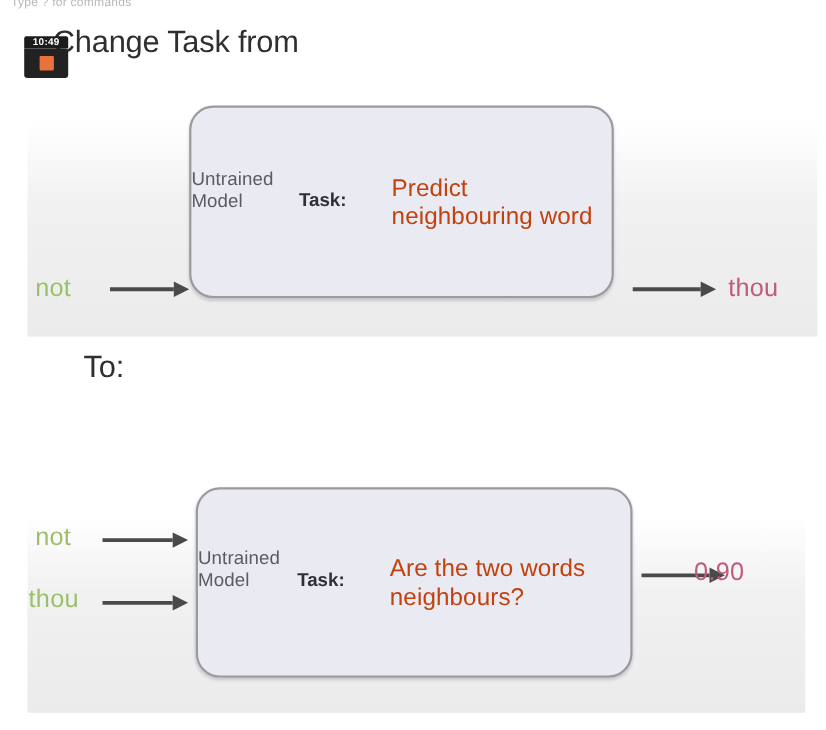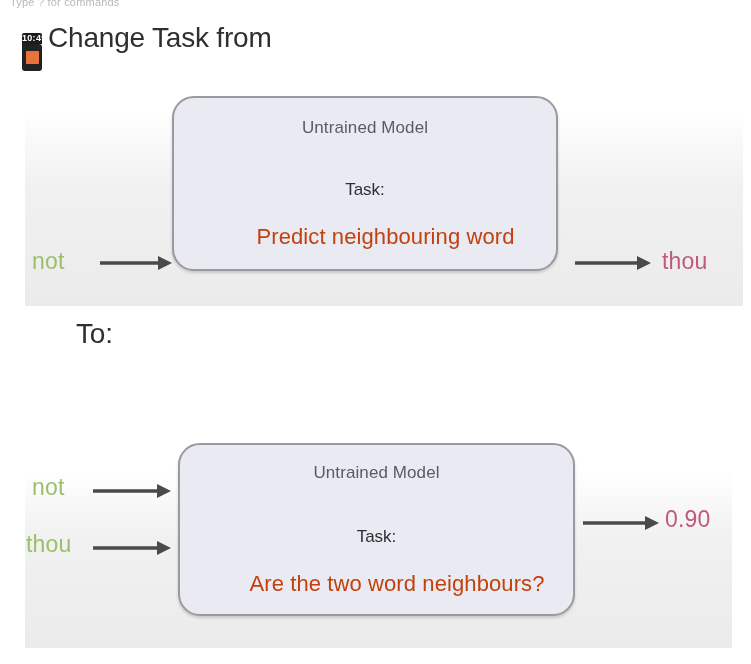--- a/index.html
+++ b/index.html
@@ -26,21 +26,21 @@
     letter-spacing: 0.2px;
     white-space: nowrap;
     font-family: "Liberation Sans", sans-serif;
   }
 
   
   .rec-badge {
     position: absolute;
     left: 22px;
     top: 33px;
-    width: 20px;
+    width: 40px;
     z-index: 30;
     font-family: "Liberation Sans", sans-serif;
   }
   .rec-time {
     background: #1c1c1c;
     color: #ffffff;
     font-size: 9px;
     font-weight: bold;
     line-height: 11px;
     height: 11px;
@@ -108,24 +108,23 @@
   #figure-two { left: 0; top: 438px; width: 751px; height: 200px; }
 
   .model-box {
     position: absolute;
     background: #eaeaf2;
     border: 2px solid #9a9a9f;
     border-radius: 22px;
     box-sizing: border-box;
     box-shadow: 0 2px 3px rgba(0,0,0,0.16);
     display: flex;
-    flex-direction: column;
+    flex-direction: row;
     align-items: center;
     justify-content: center;
-    gap: 20px;
   }
   #box-one {
     left: 172px;
     top: 8px;
     width: 386px;
     height: 175px;
   }
   #box-two {
     left: 178px;
     top: 5px;
@@ -136,21 +135,21 @@
   .box-title {
     font-size: 17px;
     color: #5b5b63;
     margin-bottom: 22px;
     letter-spacing: 0.1px;
   }
   #box-two .box-title { margin-bottom: 24px; }
 
   .box-task-label {
     font-size: 17px;
-    font-weight: normal;
+    font-weight: bold;
     color: #2f2f35;
     margin-bottom: 4px;
   }
   .box-task-text {
     font-size: 22px;
     color: #c2410c;
     letter-spacing: 0.1px;
     margin-left: 41px;
   }
 
@@ -161,21 +160,21 @@
     white-space: nowrap;
     letter-spacing: 0.2px;
   }
   .token-in  { color: #9cbf6b; }
   .token-out { color: #c05a7a; }
 
   #f1-in-not  { left: 32px;  top: 160px; }
   #f1-out-thou{ left: 662px; top: 160px; }
   #f2-in-not  { left: 32px;  top: 36px;  }
   #f2-in-thou { left: 26px;  top: 93px;  }
-  #f2-out-val { left: 665px; top: 68px;  }
+  #f2-out-val { left: 631px; top: 68px;  }
 
   
   .arrow {
     position: absolute;
     height: 18px;
     display: block;
   }
   #f1-arrow-in  { left: 100px; top: 166px; width: 72px; }
   #f1-arrow-out { left: 575px; top: 166px; width: 76px; }
   #f2-arrow-in-1 { left: 93px;  top: 44px; width: 78px; }
@@ -229,21 +228,21 @@
   </svg>
 
   <svg class="arrow" id="f2-arrow-in-2" viewBox="0 0 78 18">
     <line x1="0" y1="9" x2="64" y2="9" stroke="#4a4a4a" stroke-width="3.5"></line>
     <polygon points="64,2 78,9 64,16" fill="#4a4a4a"></polygon>
   </svg>
 
   <div class="model-box" id="box-two">
     <div class="box-title">Untrained Model</div>
     <div class="box-task-label">Task:</div>
-    <div class="box-task-text">Are the two word neighbours?</div>
+    <div class="box-task-text">Are the two words neighbours?</div>
   </div>
 
   <svg class="arrow" id="f2-arrow-out" viewBox="0 0 76 18">
     <line x1="0" y1="9" x2="62" y2="9" stroke="#4a4a4a" stroke-width="3.5"></line>
     <polygon points="62,2 76,9 62,16" fill="#4a4a4a"></polygon>
   </svg>
 
   <span class="token token-out" id="f2-out-val">0.90</span>
 </div>
 

